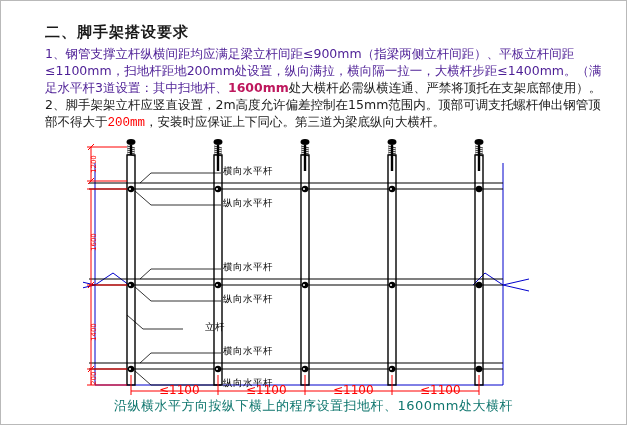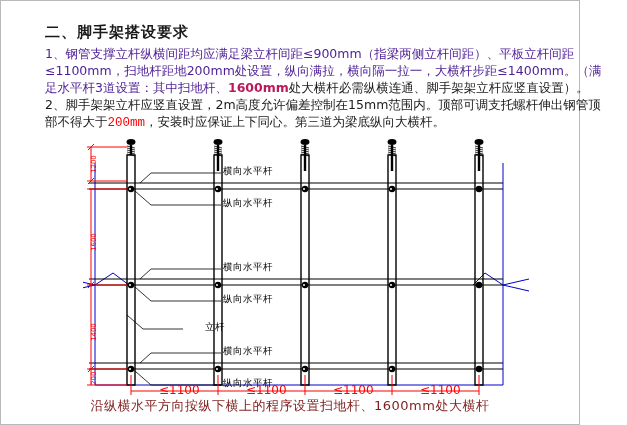--- a/index.html
+++ b/index.html
@@ -4,21 +4,21 @@
 <style>
   html,body{margin:0;padding:0;}
   body{
     width:627px;height:425px;
     background:#ffffff;
     font-family:"DejaVu Sans","Liberation Sans",sans-serif;
     overflow:hidden;
   }
   #page{
     position:relative;
-    width:580px;height:425px;
+    width:627px;height:425px;
     box-sizing:border-box;
     border:1px solid #b9b9b9;
     background:#ffffff;
   }
 
   
   .heading{
     position:absolute; left:44px; top:22px;
     font-size:15px; font-weight:bold; color:#1a1a1a;
     letter-spacing:1px;
@@ -33,21 +33,21 @@
     color:#1a1a1a;
     letter-spacing:0px;
   }
   #para1{ top:44px; }
   #para2{ top:95px; }
 
   
   .caption{
     position:absolute; left:0; right:0; top:396px;
     text-align:center;
-    font-size:13px; color:#7f1d1d;
+    font-size:13px; color:#0f766e;
     letter-spacing:0.5px;
   }
 
   
   #diagram{
     position:absolute;
     left:82px; top:132px;
     width:460px; height:262px;
   }
   #diagram svg{ display:block; }
@@ -78,21 +78,21 @@
     transform:rotate(-90deg);
   }
 </style>
 </head>
 <body>
 
 <div id="page">
 
   <div class="heading" id="heading">二、脚手架搭设要求</div>
 
-  <div class="para" id="para1"><span style="color: #4c1d95;">1、钢管支撑立杆纵横间距均应满足梁立杆间距≤900mm（指梁两侧立杆间距）、平板立杆间距≤1100mm，扫地杆距地200mm处设置，纵向满拉，横向隔一拉一，大横杆步距≤1400mm。（满足水平杆3道设置：其中扫地杆、</span><span style="color: #be185d; font-weight: bold;">1600mm</span><span style="color: rgb(26, 26, 26);">处大横杆必需纵横连通、脚手架架立杆应竖直设置）。</span></div>
+  <div class="para" id="para1"><span style="color: #4c1d95;">1、钢管支撑立杆纵横间距均应满足梁立杆间距≤900mm（指梁两侧立杆间距）、平板立杆间距≤1100mm，扫地杆距地200mm处设置，纵向满拉，横向隔一拉一，大横杆步距≤1400mm。（满足水平杆3道设置：其中扫地杆、</span><span style="color: #be185d; font-weight: bold;">1600mm</span><span style="color: rgb(26, 26, 26);">处大横杆必需纵横连通、严禁将顶托在支架底部使用）。</span></div>
 
   <div class="para" id="para2"><span style="color: rgb(26, 26, 26);">2、脚手架架立杆应竖直设置，2m高度允许偏差控制在15mm范围内。顶部可调支托螺杆伸出钢管顶部不得大于</span><span style="color: rgb(255, 0, 0); font-family: Liberation Mono, monospace;">200mm</span><span style="color: rgb(26, 26, 26);">，安装时应保证上下同心。第三道为梁底纵向大横杆。</span></div>
 
   <div id="diagram">
 
     <svg width="460" height="262" viewBox="0 0 460 262">
 
       <g stroke="#0000cc" stroke-width="1" fill="none">
         <path d="M 12 30 L 12 252"></path>
         <path d="M 420 30 L 420 252"></path>

